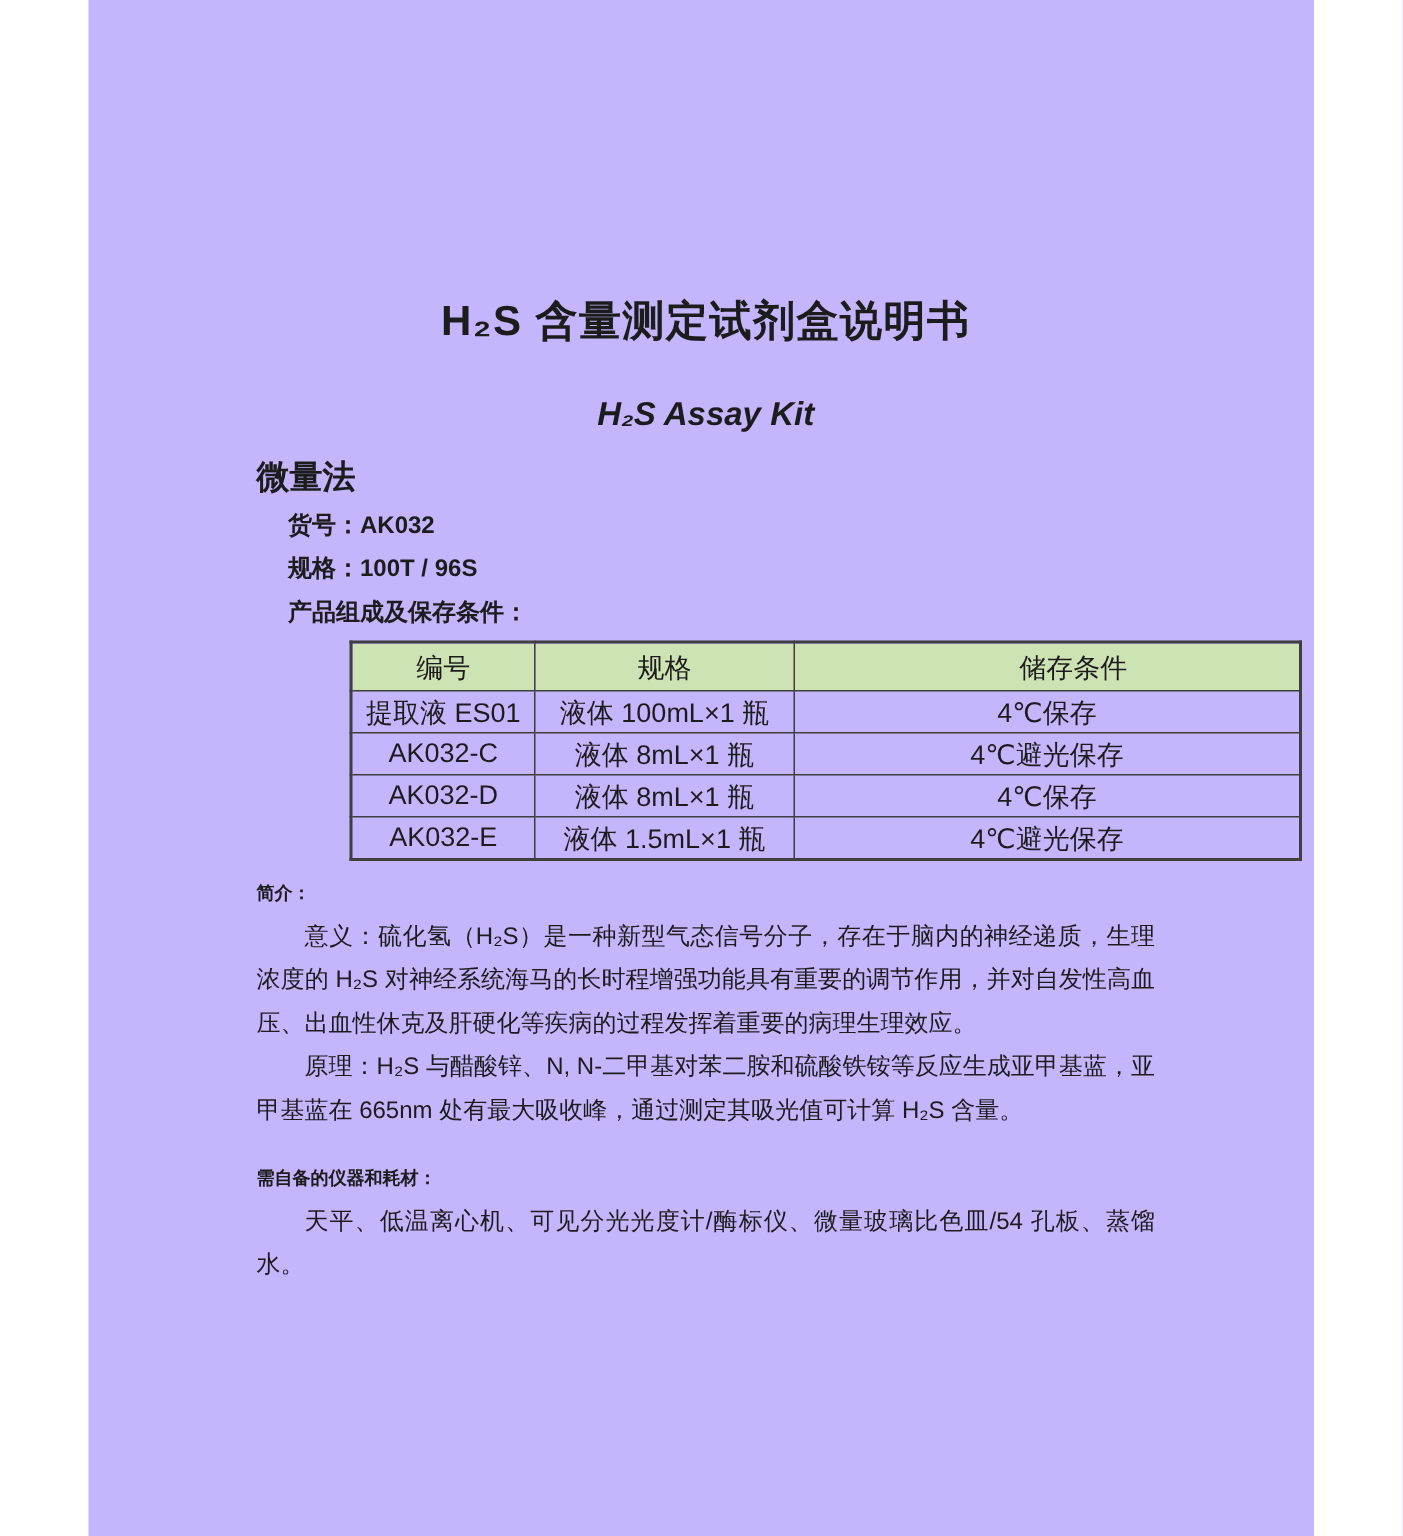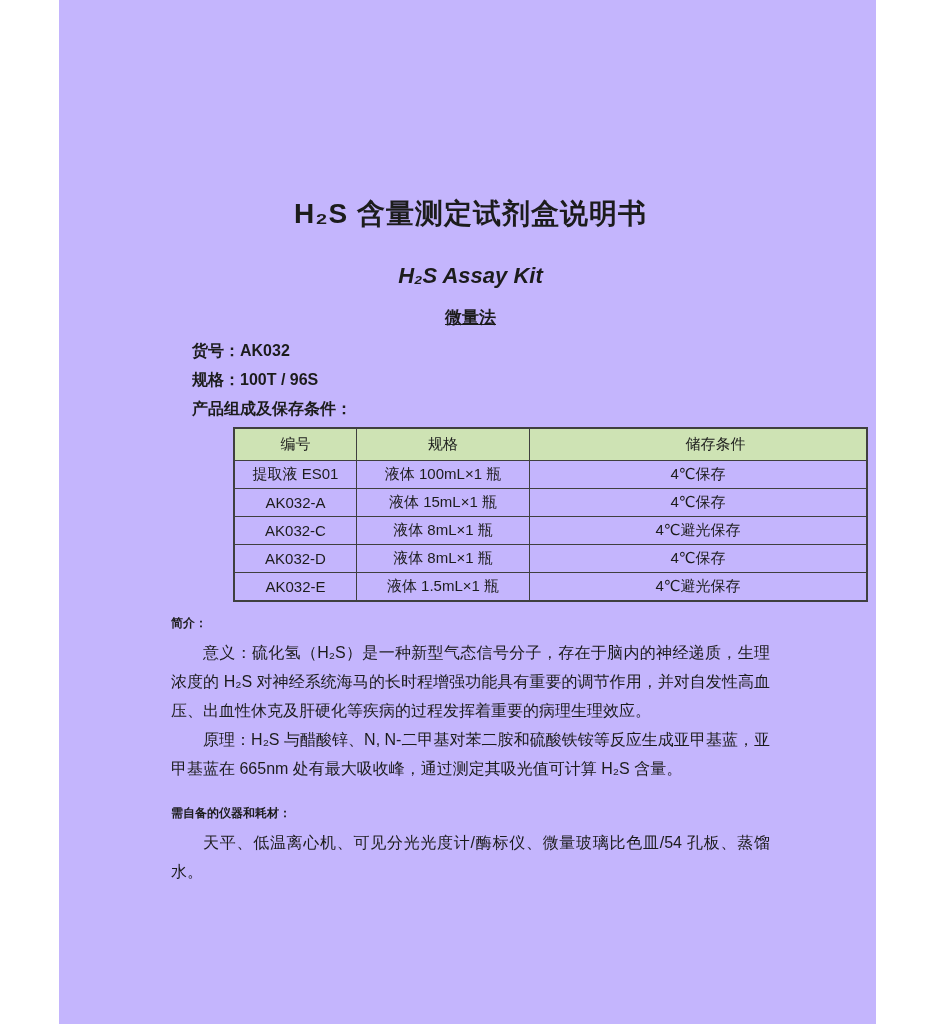--- a/index.html
+++ b/index.html
@@ -26,38 +26,37 @@
   .doc-subtitle {
     margin: 30px 0 0 0;
     font-size: 22px;
     line-height: 28px;
     font-weight: bold;
     text-align: center;
     font-style: italic;
   }
   .method-line {
     margin-top: 17px;
-    font-size: 17px;
+    font-size: 22px;
     line-height: 22px;
     font-weight: bold;
-    text-align: center;
-    text-decoration: underline;
+    text-align: left;
   }
   .info-line {
     font-size: 16px;
     line-height: 29px;
     font-weight: bold;
   }
   .info-block { margin-top: 7px; margin-left: 21px; }
   .components-table {
     border-collapse: collapse;
     margin: 4px 12px 0 62px;
     table-layout: fixed;
     width: 586px;
-    font-size: 15px;
+    font-size: 18px;
   }
   .components-table th, .components-table td {
     border: 1px solid #3f3f3f;
     text-align: center;
     vertical-align: middle;
     padding: 0 2px;
     font-weight: normal;
     overflow: hidden;
     white-space: nowrap;
   }
@@ -107,25 +106,20 @@
         <th class="col-storage" style="background: rgb(206, 227, 180); padding-left: 37px;">储存条件</th>
       </tr>
     </thead>
     <tbody>
       <tr>
         <td>提取液 ES01</td>
         <td>液体 100mL×1 瓶</td>
         <td>4℃保存</td>
       </tr>
       <tr>
-        <td>AK032-A</td>
-        <td>液体 15mL×1 瓶</td>
-        <td>4℃保存</td>
-      </tr>
-      <tr>
         <td>AK032-C</td>
         <td>液体 8mL×1 瓶</td>
         <td>4℃避光保存</td>
       </tr>
       <tr>
         <td>AK032-D</td>
         <td>液体 8mL×1 瓶</td>
         <td>4℃保存</td>
       </tr>
       <tr>

